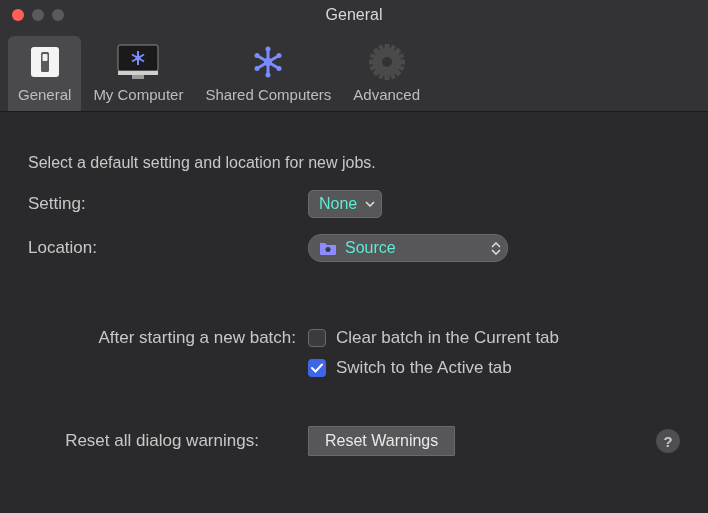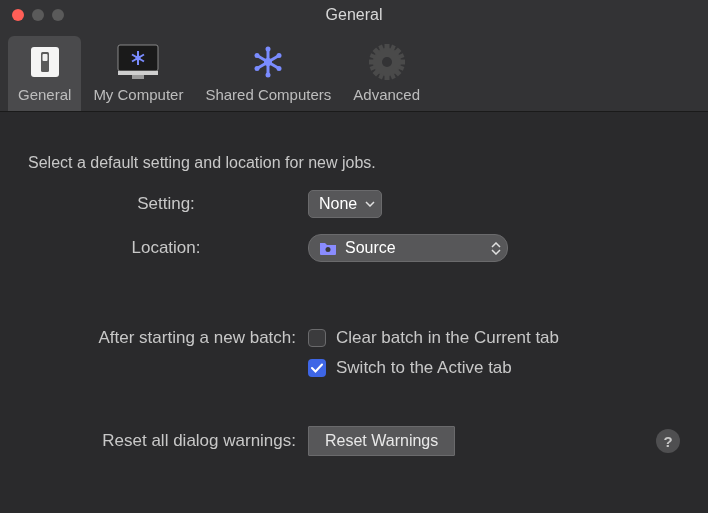--- a/index.html
+++ b/index.html
@@ -81,32 +81,32 @@
       margin: 14px 0 18px 0;
       font-size: 16px;
     }
     .row {
       display: flex;
       align-items: center;
       margin-bottom: 16px;
     }
     .row-label {
       width: 280px;
-      text-align: center;
+      text-align: left;
       padding-right: 4px;
     }
     .select {
       display: inline-flex;
       align-items: center;
       background: #575759;
       border: 1px solid #6a6a6c;
       border-radius: 5px;
       height: 28px;
       padding: 0 6px 0 10px;
-      color: #ffffff;
+      color: #5eead4;
       font-size: 16px;
       position: relative;
     }
     .select .caret {
       margin-left: 8px;
       display: flex;
       flex-direction: column;
       gap: 1px;
     }
     .select .caret svg { display: block; }
@@ -160,21 +160,21 @@
       font-size: 16px;
     }
     .reset-row {
       display: flex;
       align-items: center;
       margin-top: 38px;
       position: relative;
     }
     .reset-label {
       width: 280px;
-      text-align: right;
+      text-align: center;
       padding-right: 12px;
     }
     .help-icon {
       position: absolute;
       right: 0;
       width: 24px;
       height: 24px;
       border-radius: 50%;
       background: #4f4f51;
       color: #c8c8c8;

